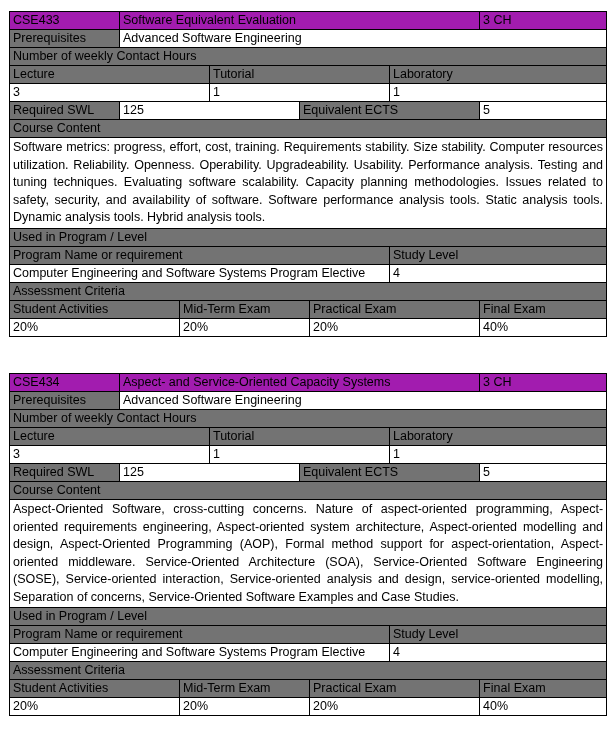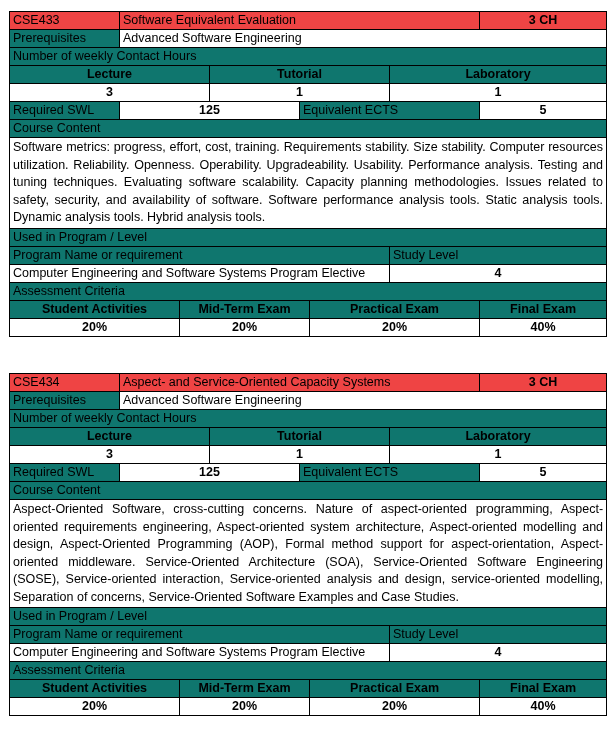--- a/index.html
+++ b/index.html
@@ -1,21 +1,21 @@
 <!DOCTYPE html>
 <html><head>
 <meta charset="utf-8">
 <style>
   html, body { margin: 0; padding: 0; background: #ffffff; }
   body { width: 609px; height: 744px; position: relative; font-family: "Liberation Sans", sans-serif; font-size: 12.5px; color: #000; }
   table.course { position: absolute; left: 9px; width: 597px; border-collapse: collapse; table-layout: fixed; }
   table.course td { border: 1px solid #000; padding: 0 3px; height: 17px; line-height: 17px; white-space: nowrap; overflow: hidden; }
-  td.c { text-align: center; font-weight: bold; }
-  td.hdr { background: #ef4444; }
-  td.g { background: #0f766e; }
+  td.c { text-align: left; }
+  td.hdr { background: #a21caf; }
+  td.g { background: #737373; }
   td.body { white-space: normal !important; height: auto !important; line-height: 17.5px !important; text-align: justify; padding: 1px 3px !important; }
   #t1 { top: 11px; }
   #t2 { top: 373px; }
 </style>
 </head>
 <body>
 
 <table class="course" id="t1">
   <colgroup>
     <col style="width:110px">

